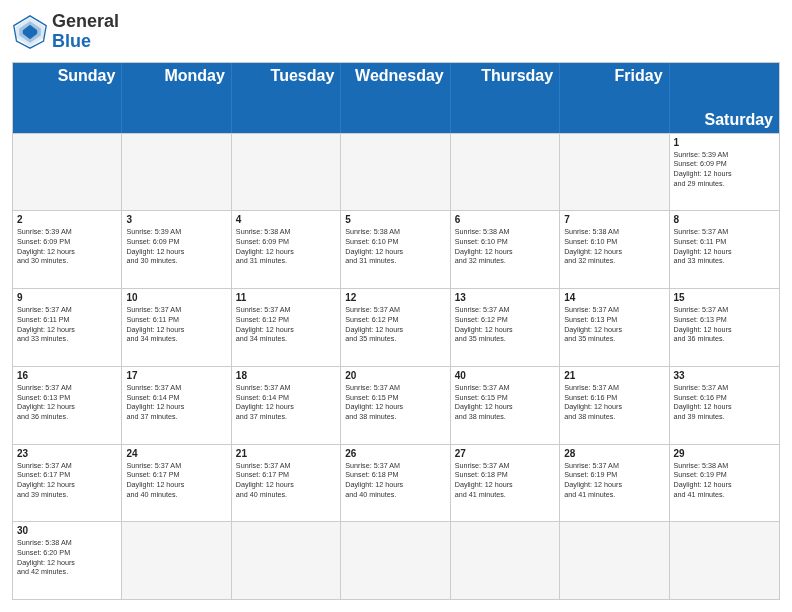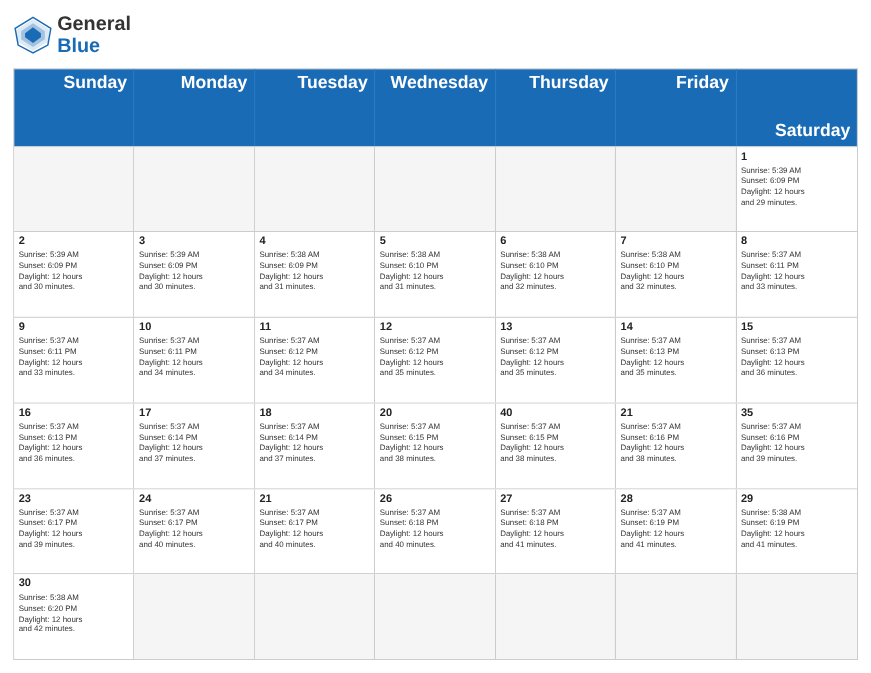--- a/index.html
+++ b/index.html
@@ -298,21 +298,21 @@
 and 38 minutes.</div>
           </div>
           <div class="cal-cell">
             <span class="day-num">21</span>
             <div class="cell-info" style="white-space: pre-line;">Sunrise: 5:37 AM
 Sunset: 6:16 PM
 Daylight: 12 hours
 and 38 minutes.</div>
           </div>
           <div class="cal-cell">
-            <span class="day-num">35</span>
+            <span class="day-num">33</span>
             <div class="cell-info" style="white-space: pre-line;">Sunrise: 5:37 AM
 Sunset: 6:16 PM
 Daylight: 12 hours
 and 39 minutes.</div>
           </div>
         </div>
         <div class="cal-row">
           <div class="cal-cell">
             <span class="day-num">23</span>
             <div class="cell-info" style="white-space: pre-line;">Sunrise: 5:37 AM

